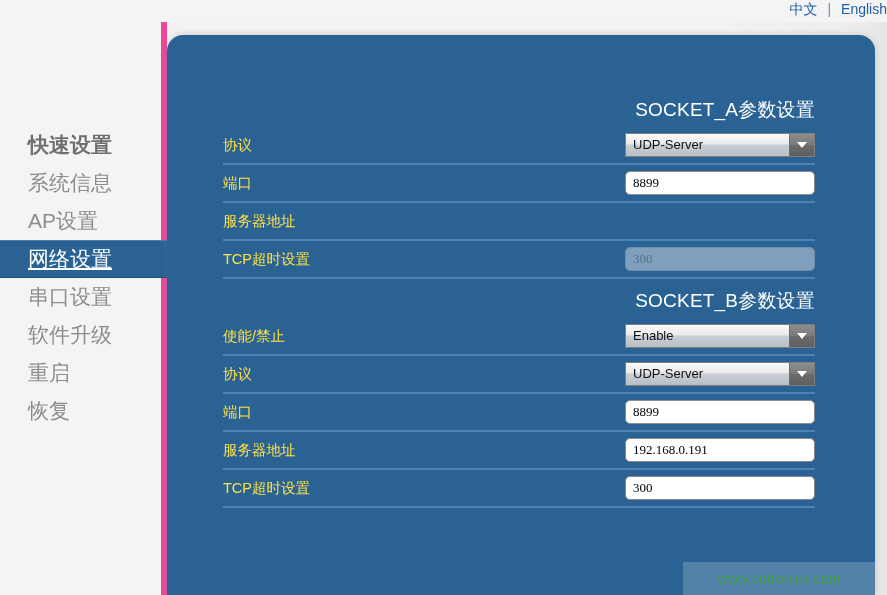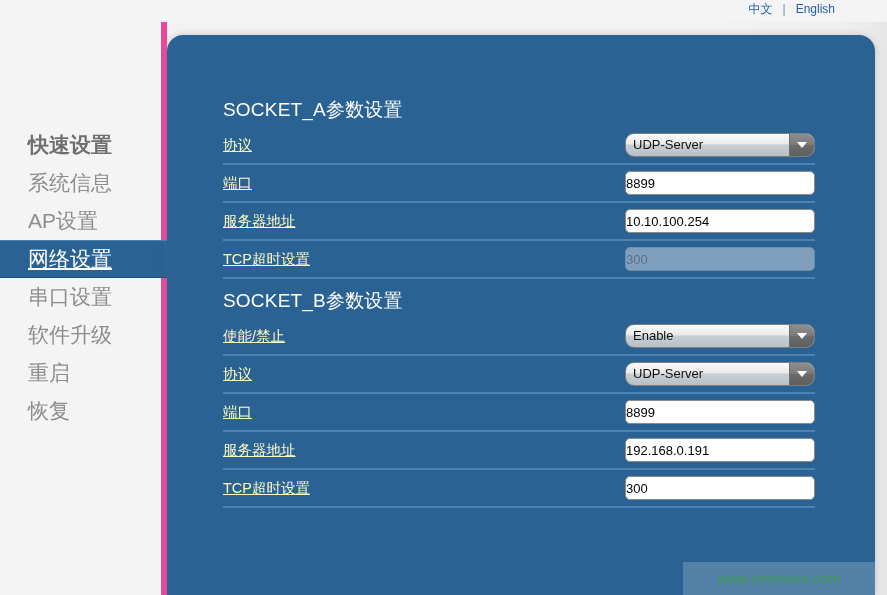--- a/index.html
+++ b/index.html
@@ -19,23 +19,22 @@
   #lang-bar {
     position: absolute;
     top: 0;
     left: 0;
     width: 887px;
     height: 22px;
     text-align: right;
     background: #f4f4f4;
   }
   #lang-bar .lang-inner {
-    padding-right: 52px;
     padding-top: 1px;
-    font-size: 12px;
+    font-size: 14px;
     color: #1f5fa8;
   }
   #lang-bar a {
     color: #1f5fa8;
     text-decoration: none;
     cursor: pointer;
   }
   #lang-bar .sep {
     color: #6e90b5;
     padding: 0 10px;
@@ -105,74 +104,74 @@
     top: 60px;
     width: 592px;
   }
 
   .section-title {
     font-size: 19px;
     color: #ffffff;
     letter-spacing: 0.2px;
     padding-bottom: 4px;
     padding-top: 2px;
+    text-align: right;
   }
   #section-b-title {
     padding-top: 9px;
   }
 
   .form-row {
     height: 36px;
     display: flex;
     align-items: center;
     justify-content: space-between;
     border-bottom: 2px solid #4b83b2;
   }
   .row-label {
     font-size: 14.5px;
-    color: #fef9c3;
+    color: #fde047;
     white-space: nowrap;
-    text-decoration: underline;
   }
 
   
   .widget {
     width: 190px;
     height: 24px;
     box-sizing: border-box;
     position: relative;
   }
 
   
   .text-input {
     background: #ffffff;
     border: 1px solid #8b8b8b;
     border-radius: 5px;
     font-size: 13px;
     color: #000000;
-    padding: 0 0 0 0;
+    padding: 0 0 0 7px;
     line-height: 22px;
     height: 24px;
-    font-family: Liberation Sans, sans-serif;
+    font-family: Liberation Serif, serif;
     box-sizing: border-box;
     width: 190px;
     outline: none;
   }
   .text-input.disabled {
     background: #7f9fbd;
     border: 1px solid #6d8fae;
     color: #5b7189;
   }
 
   
   .select-box {
     width: 190px;
     height: 24px;
     border: 1px solid #7e7e7e;
-    border-radius: 9px;
+    border-radius: 0;
     background: linear-gradient(to bottom, #fbfbfb 0%, #eaeaea 45%, #c9cfd4 50%, #b7bfc7 100%);
     display: flex;
     align-items: center;
     box-sizing: border-box;
     overflow: hidden;
     cursor: pointer;
   }
   .select-value {
     flex: 1;
     font-size: 13px;
@@ -297,23 +296,20 @@
 
     <div class="form-row">
       <span class="row-label">端口</span>
       <div class="widget">
         <input class="text-input" type="text" value="8899" style="">
       </div>
     </div>
 
     <div class="form-row">
       <span class="row-label">服务器地址</span>
-      <div class="widget">
-        <input class="text-input" type="text" value="10.10.100.254" style="">
-      </div>
     </div>
 
     <div class="form-row">
       <span class="row-label">TCP超时设置</span>
       <div class="widget">
         <input class="text-input disabled" type="text" disabled="" value="300" style="">
       </div>
     </div>
 
     <div class="section-title" id="section-b-title">SOCKET_B参数设置</div>

